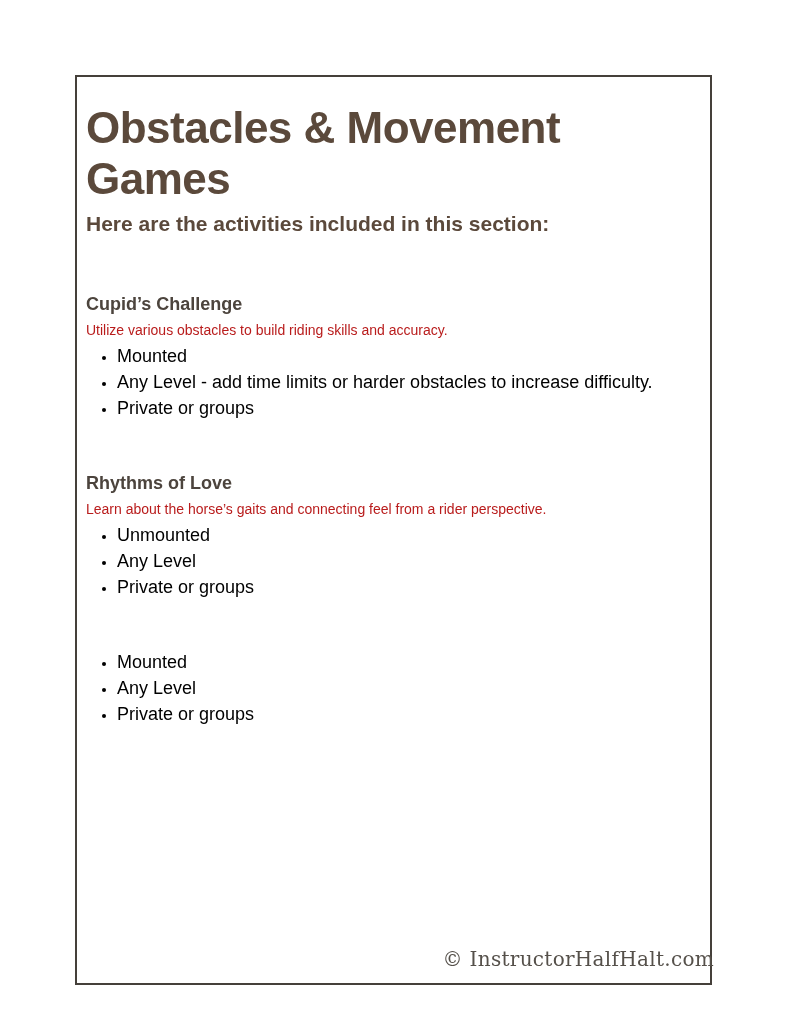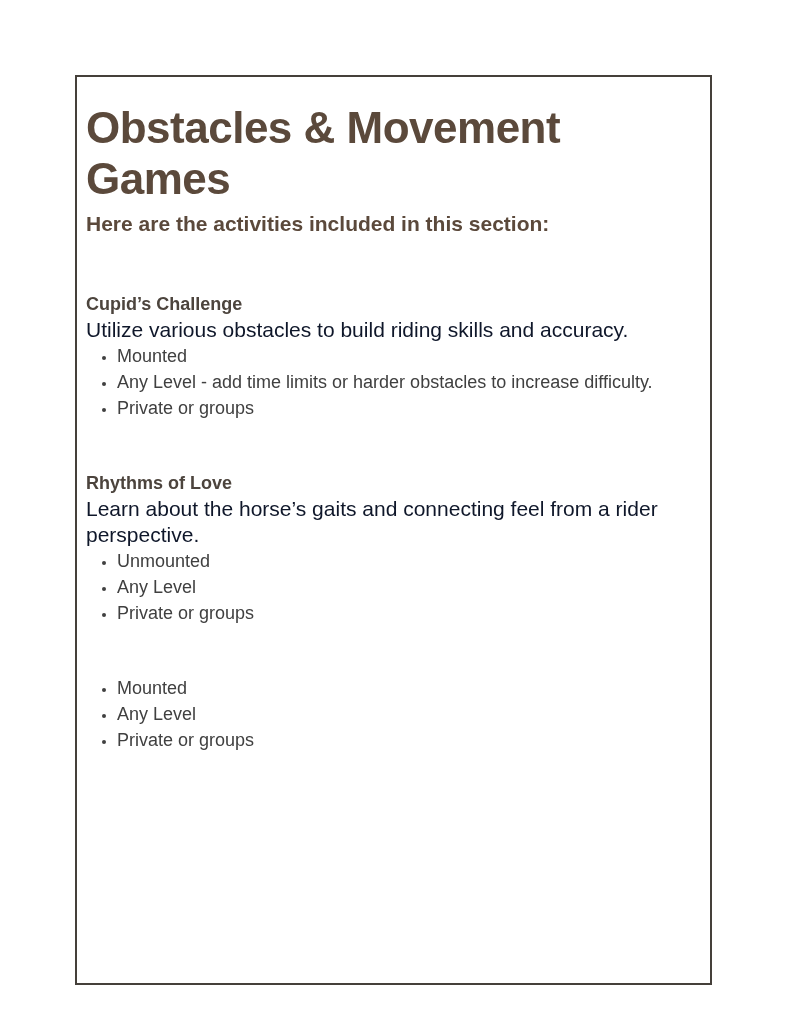--- a/index.html
+++ b/index.html
@@ -43,29 +43,29 @@
     margin-bottom: 49px;
     max-width: 595px;
   }
   .activity-heading {
     font-size: 18px;
     font-weight: bold;
     color: #4c443d;
     line-height: 26px;
   }
   .activity-description {
-    font-size: 21px;
-    color: #0f172a;
+    font-size: 14px;
+    color: #b91c1c;
     line-height: 26px;
   }
   .activity-bullets {
     list-style: disc;
     margin: 0;
     padding-left: 31px;
-    color: #404040;
+    color: #000000;
   }
   .activity-bullets li {
     font-size: 18px;
     line-height: 26px;
   }
   .activity-bullets li::marker {
     font-size: 14px;
   }
   .footer-credit {
     position: absolute;
@@ -116,14 +116,15 @@
         <ul class="activity-bullets">
           <li>Mounted</li>
           <li>Any Level</li>
           <li>Private or groups</li>
         </ul>
       </div>
 
     </div>
   </div>
 
+  <div class="footer-credit">© InstructorHalfHalt.com</div>
 
 </div>
 
 </body></html>

